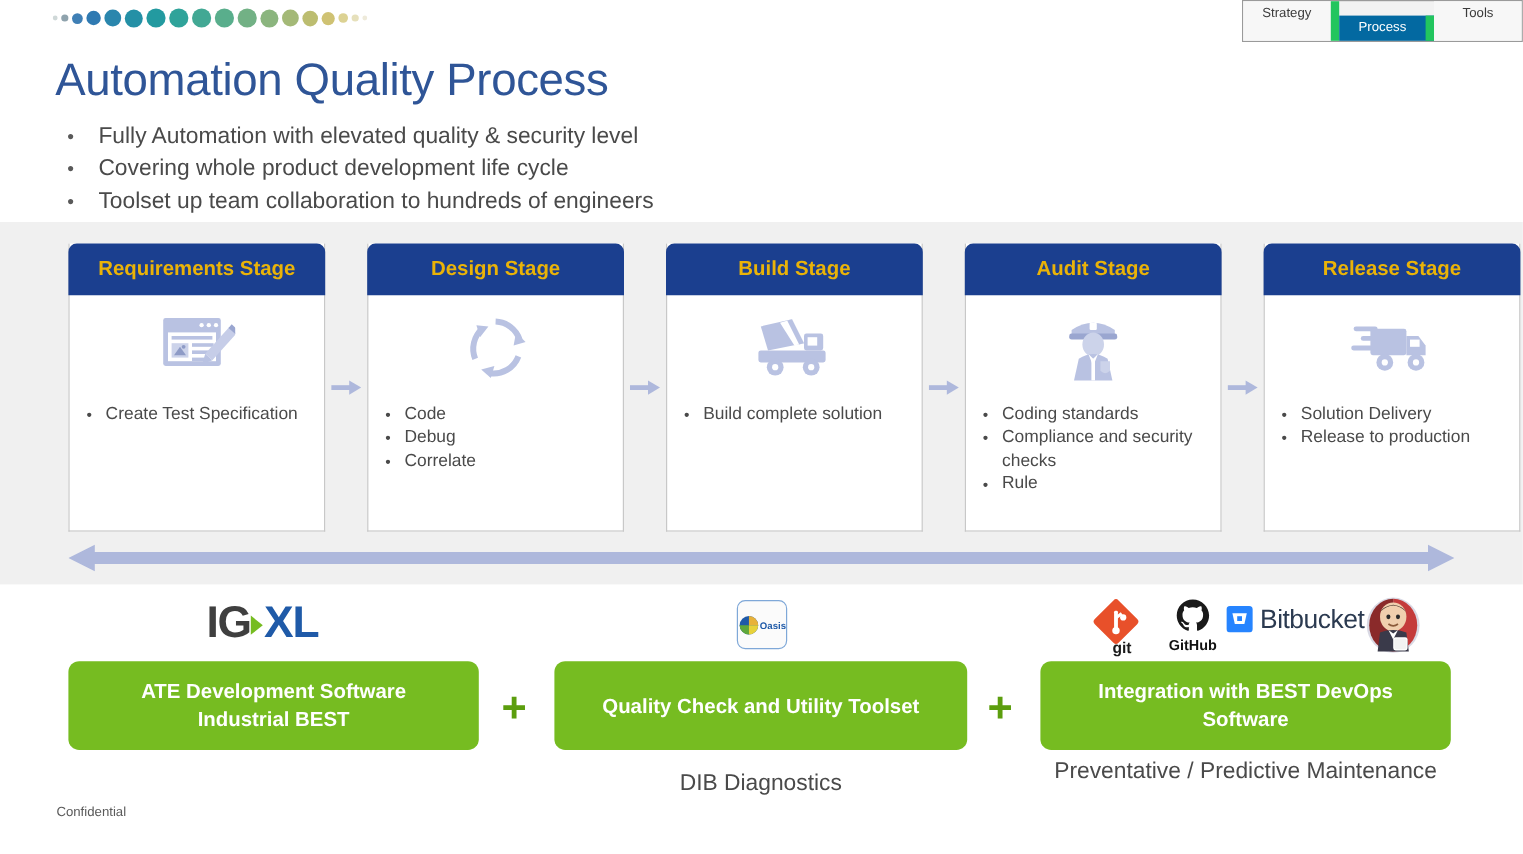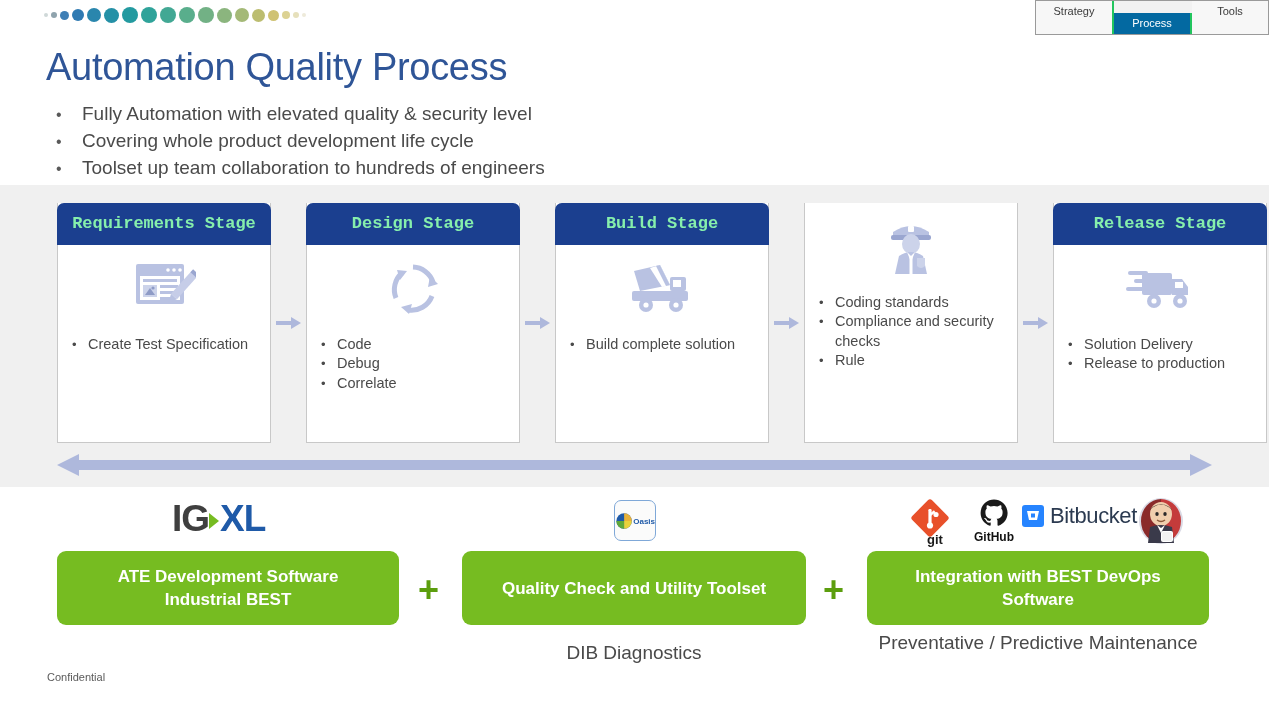--- a/index.html
+++ b/index.html
@@ -54,21 +54,21 @@
   #nav-widget .nav-tabs {
     display: flex;
   }
   #nav-widget .nav-tab {
     flex: 1;
     text-align: center;
     font-size: 11px;
     padding: 4px 0 5px 0;
     background: #f7f7f7;
     color: #3b3b3b;
-    border-right: 2px solid #22c55e;
+    border-right: 7px solid #22c55e;
     box-sizing: border-box;
   }
   #nav-widget .nav-tab:last-child { border-right: none; }
   #nav-widget .nav-tab.active {
     background: #0369a1;
     color: #ffffff;
     margin-top: 12px;
   }
 
   
@@ -126,28 +126,27 @@
     background: #ffffff;
     border: 1px solid #c8c8c8;
     border-top: none;
     box-sizing: border-box;
     display: flex;
     flex-direction: column;
     flex: none;
   }
   .stage-header {
     background: #1b3f8f;
-    color: #86efac;
+    color: #eab308;
     font-size: 17px;
     font-weight: bold;
     text-align: center;
     padding: 11px 0 12px 0;
     border-radius: 7px 7px 0 0;
     margin: 0 -1px;
-    font-family: Liberation Mono, monospace;
   }
   .stage-icon {
     height: 80px;
     display: flex;
     align-items: center;
     justify-content: center;
     margin-top: 4px;
   }
   .stage-bullets {
     padding: 6px 14px 0 14px;
@@ -484,20 +483,21 @@
   </div>
 
   <div class="stage-arrow">
     <svg width="26" height="14" viewBox="0 0 26 14">
       <rect x="0" y="5" width="16" height="4" fill="#aeb8dc"></rect>
       <polygon points="15,1 25,7 15,13" fill="#aeb8dc"></polygon>
     </svg>
   </div>
 
   <div class="stage-card">
+    <div class="stage-header">Audit Stage</div>
     <div class="stage-icon">
       <svg width="60" height="58" viewBox="0 0 60 58">
         <path d="M12 14 Q30 2 48 14 L48 18 L12 18 Z" fill="#b9c2e2"></path>
         <rect x="10" y="17" width="40" height="5" rx="2" fill="#9aa6d0"></rect>
         <rect x="27" y="8" width="6" height="6" rx="1" fill="#ffffff"></rect>
         <path d="M22 22 L38 22 L38 30 Q30 37 22 30 Z" fill="#ccd3ea"></path>
         <ellipse cx="30" cy="26" rx="9" ry="10" fill="#ccd3ea"></ellipse>
         <path d="M18 38 Q30 30 42 38 L46 56 L14 56 Z" fill="#b9c2e2"></path>
         <path d="M26 34 L30 44 L34 34 L30 38 Z" fill="#ffffff"></path>
         <rect x="28.5" y="38" width="3" height="18" fill="#ffffff"></rect>

